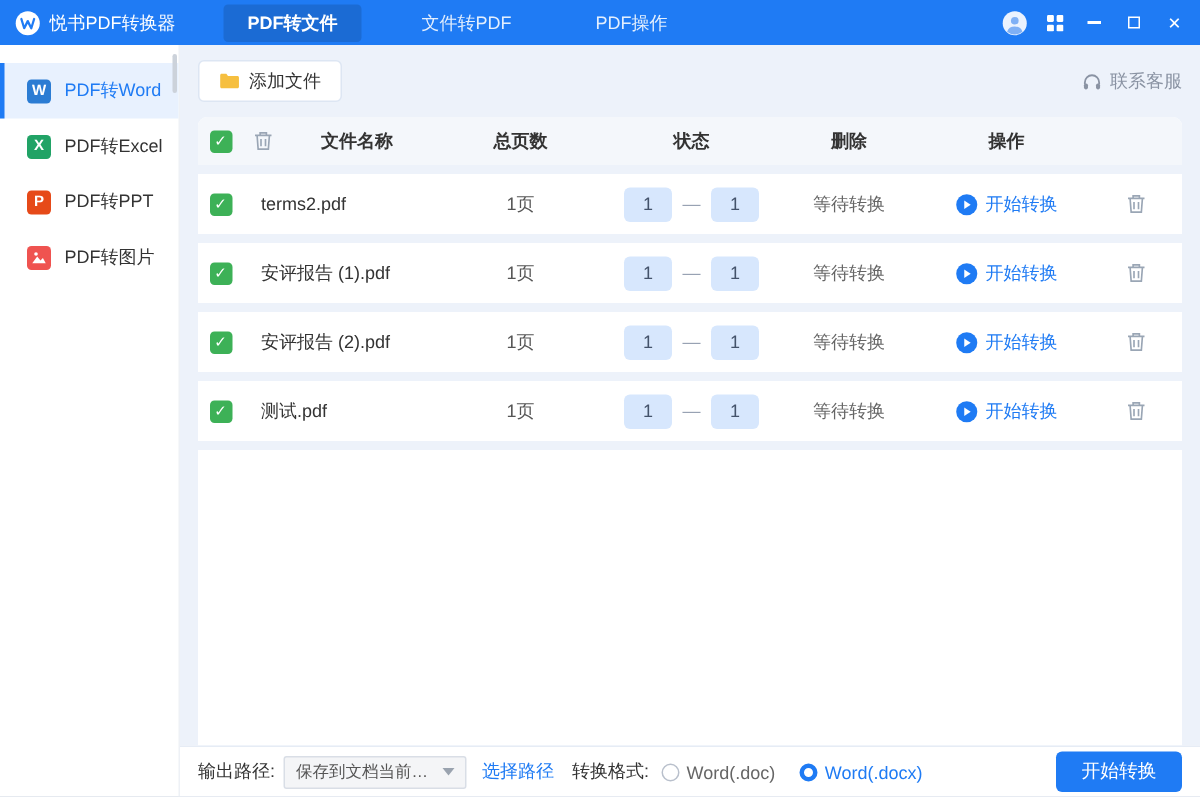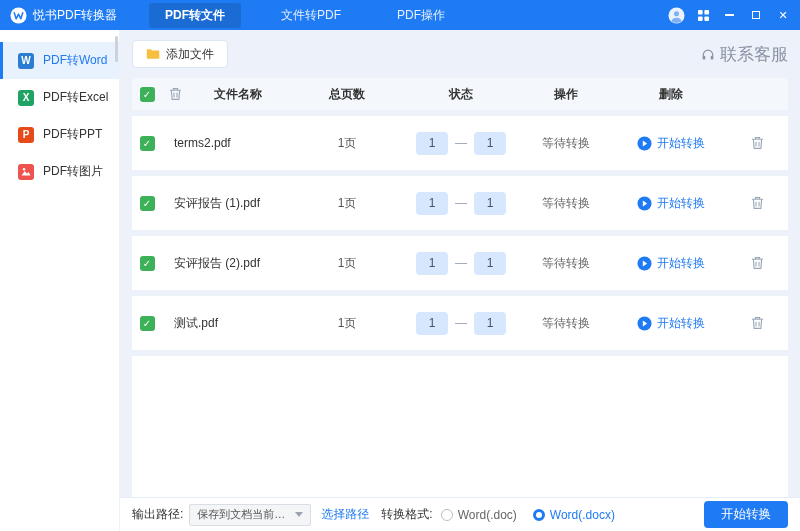--- a/index.html
+++ b/index.html
@@ -26,26 +26,26 @@
   .body { display:flex; height:501px; }
   .sidebar { width:120px; background:#fff; border-right:1px solid #eef1f6; position:relative; padding-top:12px; flex:0 0 120px; }
   .side-scrollbar { position:absolute; top:6px; right:1px; width:3px; height:26px; background:#ccd2da; border-radius:2px; cursor:pointer; }
   .side-item { height:37px; display:flex; align-items:center; gap:9px; padding-left:15px; border-left:3px solid transparent; cursor:pointer; color:#333; }
   .side-item.active { background:#e8f1fe; border-left-color:var(--accent,#1f7bf4); color:var(--accent,#1f7bf4); }
   .file-icon { width:16px; height:16px; border-radius:3px; color:#fff; font-size:10px; font-weight:bold; display:inline-flex; align-items:center; justify-content:center; flex:0 0 16px; }
   .main { flex:1; display:flex; flex-direction:column; background:var(--main-bg,#edf2fa); min-width:0; }
   .content { flex:1; padding:10px 12px 0; display:flex; flex-direction:column; min-height:0; }
   .toolbar { display:flex; align-items:center; justify-content:space-between; margin-bottom:10px; height:28px; }
   .add-btn { display:inline-flex; align-items:center; gap:6px; height:28px; padding:0 13px; background:#fff; border:1px solid #dde6f3; border-radius:4px; font-size:12px; color:#333; cursor:pointer; font-family:inherit; }
-  .support { display:inline-flex; align-items:center; gap:5px; color:#8a93a3; font-size:17px; cursor:pointer; }
+  .support { display:inline-flex; align-items:center; gap:5px; color:#8a93a3; font-size:12px; cursor:pointer; }
   
   .table { flex:1; background:#fff; border-radius:6px 6px 0 0; overflow:hidden; display:flex; flex-direction:column; }
   .grid-row { display:grid; grid-template-columns:30px 26px 100px 118px 110px 100px 110px 62px; align-items:center; }
   .thead { height:38px; background:#f4f7fb; font-weight:bold; border-bottom:6px solid var(--main-bg,#edf2fa); flex:0 0 38px; }
-  .trow { height:60px; background:#fff; border-bottom:6px solid var(--main-bg,#edf2fa); flex:0 0 46px; }
+  .trow { height:46px; background:#fff; border-bottom:6px solid var(--main-bg,#edf2fa); flex:0 0 46px; }
   .cell { display:flex; align-items:center; justify-content:center; height:100%; }
   .cell.name { grid-column:2/4; justify-content:flex-start; padding-left:12px; color:#333; }
   .th { justify-content:center; color:#333; }
   .checkbox { width:15px; height:15px; border-radius:3px; background:var(--green,#3db157); color:#fff; display:inline-flex; align-items:center; justify-content:center; font-size:10px; cursor:pointer; }
   .checkbox::after { content:"\2713"; }
   .pages { color:#555; }
   .pnum { width:32px; height:23px; border:none; background:var(--input-bg,#d7e7fd); border-radius:4px; text-align:center; font-size:12px; color:#44536b; font-family:inherit; }
   .dash { color:#98a2b3; margin:0 7px; }
   .status { color:#666; }
   .action { gap:5px; color:var(--accent,#1f7bf4); cursor:pointer; }
@@ -175,22 +175,22 @@
                     <path d="M1 3.2h11"></path>
                     <path d="M4.4 3V1.6h4.2V3"></path>
                     <path d="M2.4 3.4l.7 9h6.8l.7-9"></path>
                     <path d="M5 5.7v4.8M8 5.7v4.8"></path>
                   </svg>
             </span>
               </div>
             <div class="cell th">文件名称</div>
             <div class="cell th">总页数</div>
             <div class="cell th">状态</div>
+            <div class="cell th">删除</div>
             <div class="cell th">操作</div>
-            <div class="cell th">删除</div>
           </div>
           <div id="tbody">
               <div class="grid-row trow">
     <div class="cell">
                   <span class="checkbox"></span>
                 </div>
     <div class="cell name">terms2.pdf</div>
     <div class="cell pages">1页</div>
     <div class="cell range">
       <input class="pnum" value="1" style="">

